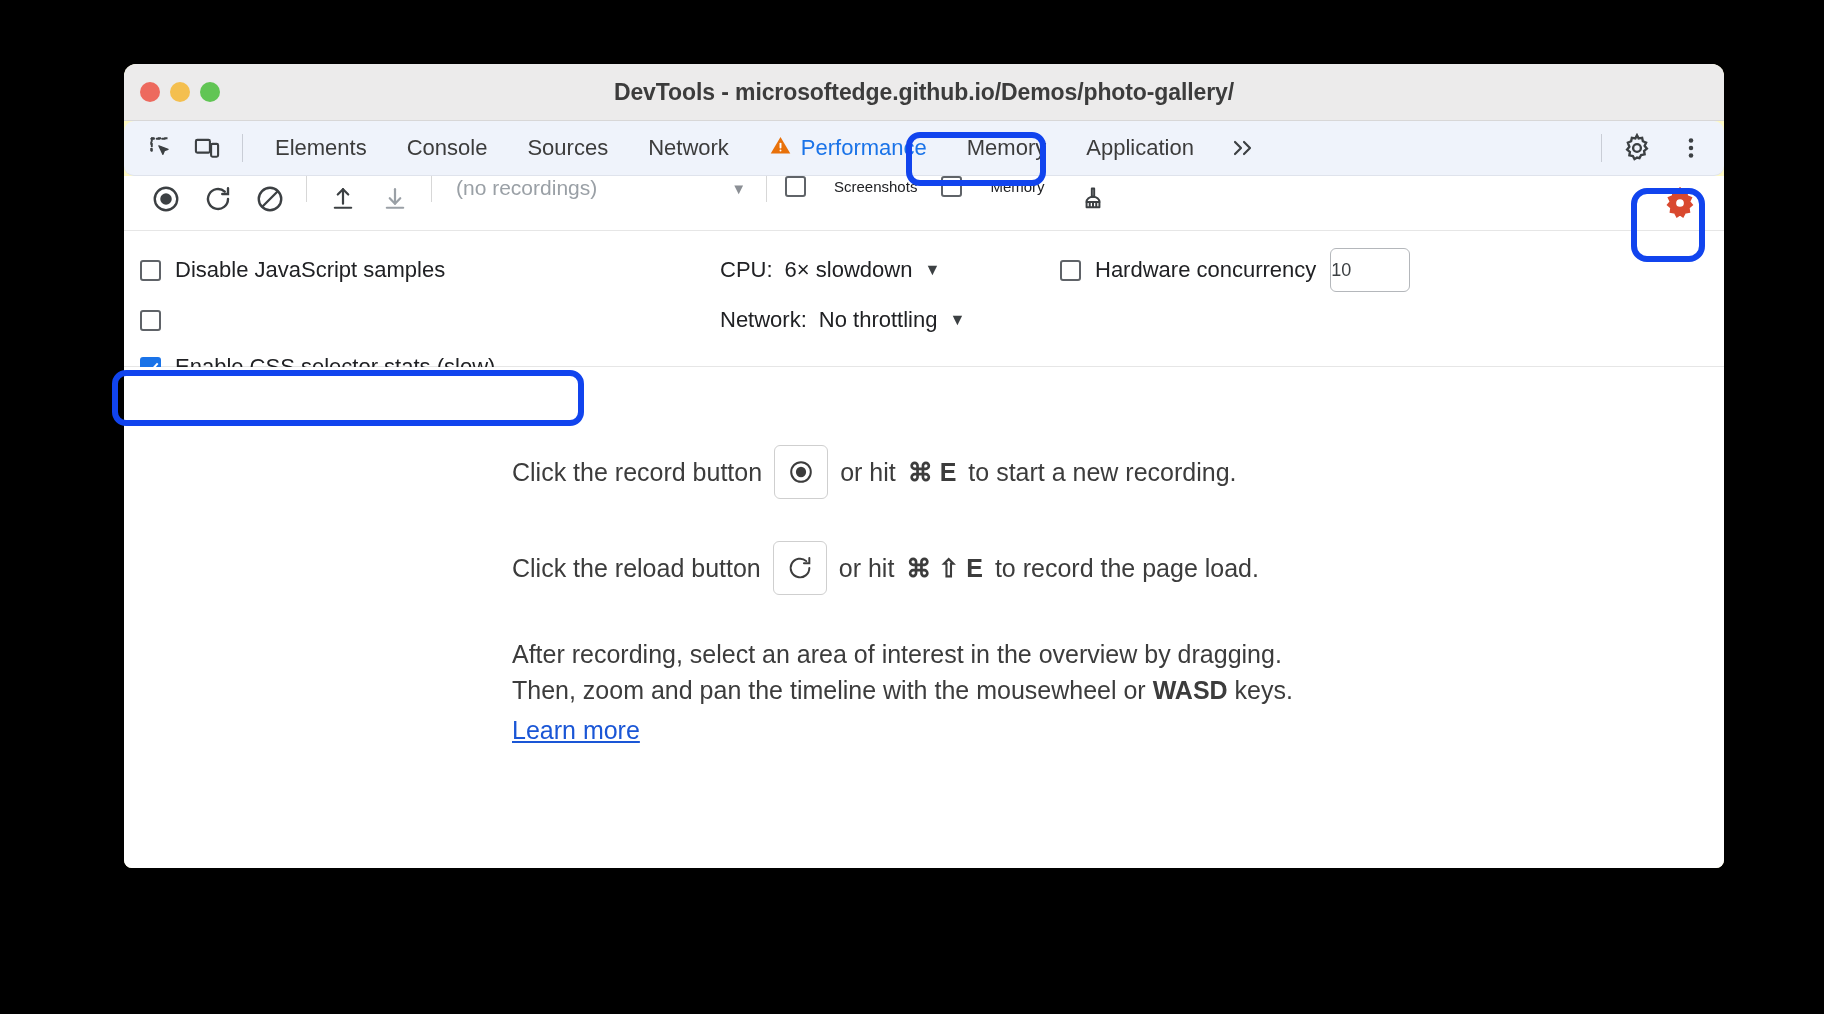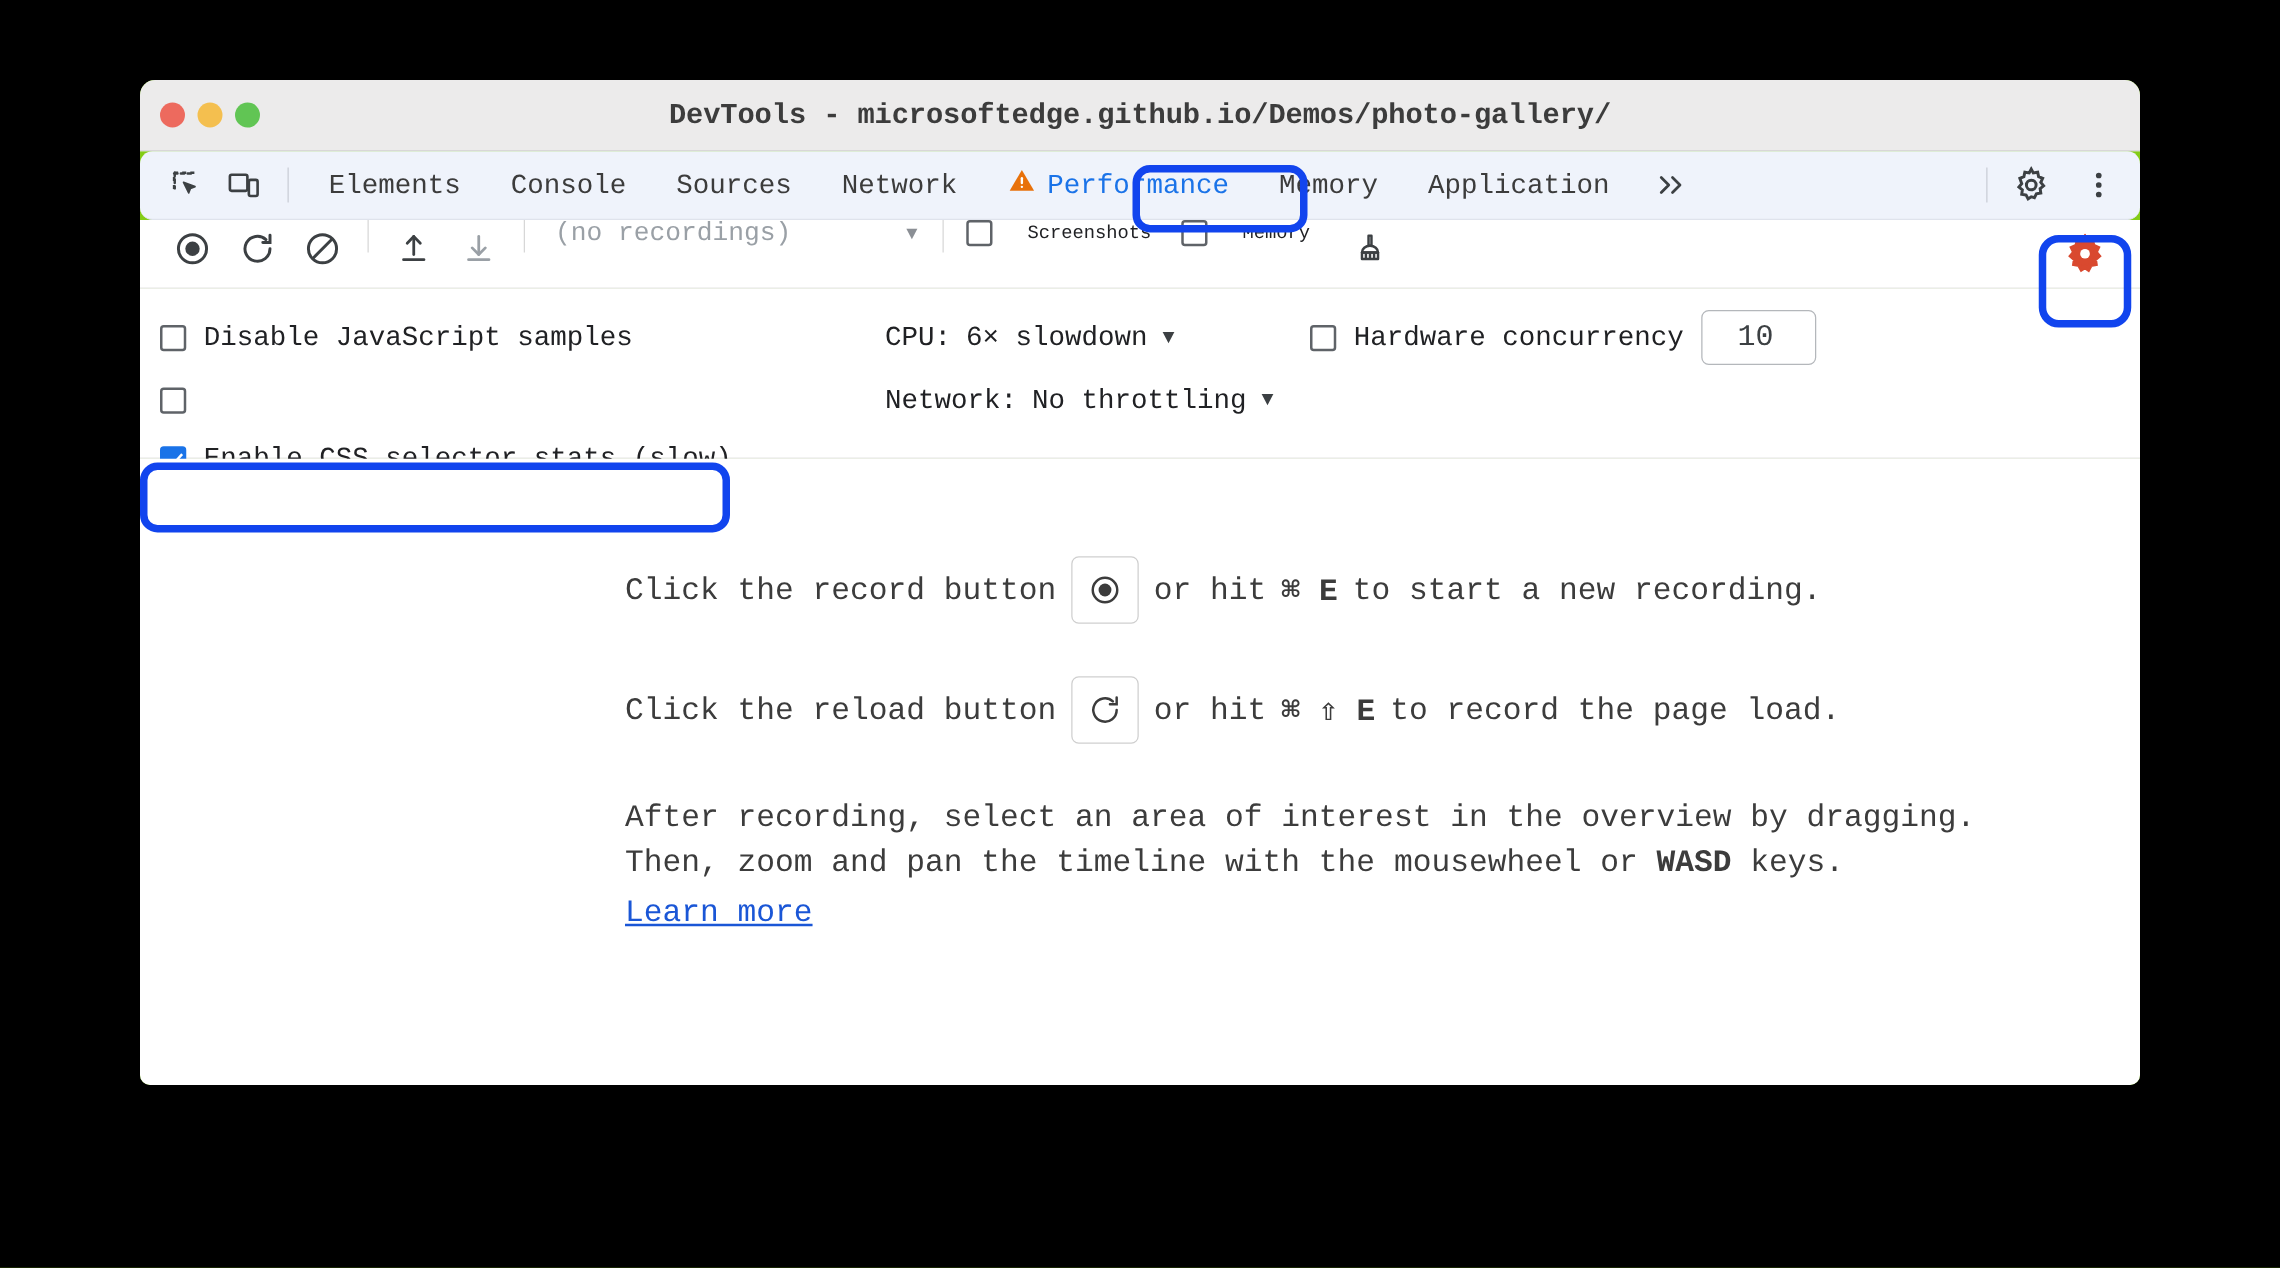--- a/index.html
+++ b/index.html
@@ -15,29 +15,28 @@
   #root {
     position: relative;
     width: 1824px;
     height: 1014px;
     background: #000000;
   }
 
   
   .window {
     position: absolute;
-    left: 112px;
+    left: 124px;
     top: 64px;
     width: 1600px;
     height: 804px;
-    background: #84cc16;
+    background: #fef9c3;
     border-radius: 12px 12px 8px 8px;
     overflow: hidden;
     box-shadow: 0 2px 18px rgba(0,0,0,.35);
-    font-family: Liberation Mono, monospace;
   }
 
   
   .titlebar {
     position: relative;
     height: 56px;
     background: #ecebeb;
     border-bottom: 1px solid #d8d7d7;
     display: flex;
     align-items: center;
@@ -219,26 +218,26 @@
   .s-mid .val { color: #202124; }
   .s-mid .caret { color: #3c4043; font-size: 16px; }
   .s-right {
     display: flex;
     align-items: center;
     gap: 14px;
     font-size: 22px;
     color: #202124;
   }
   .num-input {
-    width: 92px; height: 44px;
+    width: 80px; height: 44px;
     border: 1px solid #b4b7bb;
     border-radius: 6px;
     display: flex; align-items: center;
-    padding-left: 28px;
-    font-size: 24px;
+    padding-left: 0;
+    font-size: 18px;
     color: #3c4043;
     box-sizing: border-box;
     background: #fff;
   }
 
   
   .main {
     position: relative;
     background: #ffffff;
     height: 505px;

